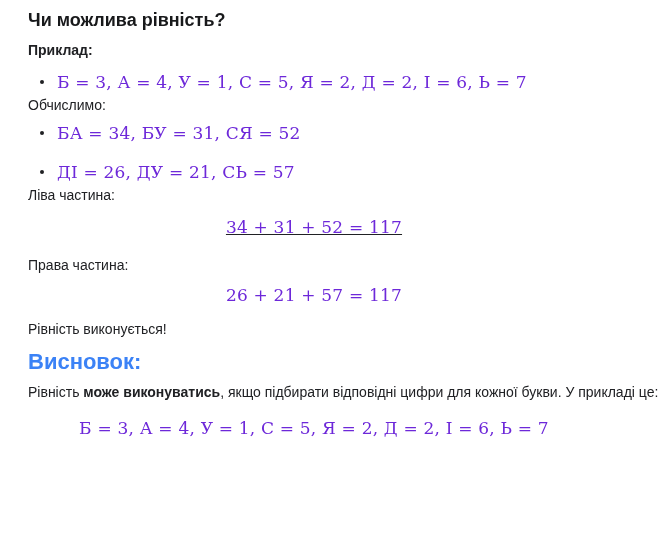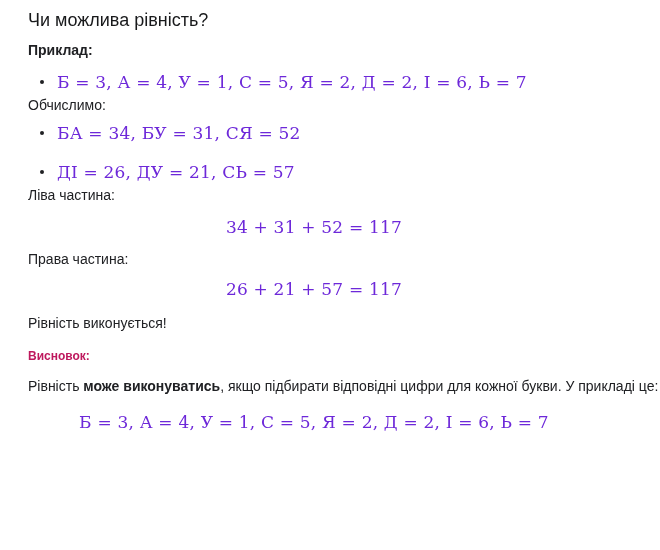--- a/index.html
+++ b/index.html
@@ -8,45 +8,45 @@
     width: 660px;
     height: 550px;
     overflow: hidden;
     font-family: "Liberation Sans", sans-serif;
     color: #202124;
     padding: 8px 26px 0 28px;
   }
   h2.doc-title {
     font-size: 18px;
     line-height: 24px;
-    font-weight: 400;
+    font-weight: 700;
     color: #18191b;
     margin: 0 0 9px 0;
   }
   h3.sub-title {
-    font-size: 12px;
+    font-size: 22px;
     line-height: 22px;
     font-weight: 700;
-    color: #be185d;
+    color: #3b82f6;
     margin: 0 0 10px 0;
   }
   p {
     font-size: 14px;
     line-height: 19px;
     margin: 0;
   }
   p.bold { font-weight: 700; }
   .mb4  { margin-bottom: 4px; }
   .mb5  { margin-bottom: 5px; }
   .mb7  { margin-bottom: 7px; }
   .mb9  { margin-bottom: 9px; }
   .mb11 { margin-bottom: 11px; }
   .mb12 { margin-bottom: 12px; }
   .mb13 { margin-bottom: 13px; }
-  .mb15 { margin-bottom: 9px; }
+  .mb15 { margin-bottom: 15px; text-decoration: underline; }
   .mb16 { margin-bottom: 16px; }
   .mb18 { margin-bottom: 18px; }
   ul.doc-list {
     list-style: none;
     padding-left: 29px;
     margin: 0;
   }
   ul.doc-list li {
     position: relative;
     line-height: 26px;

